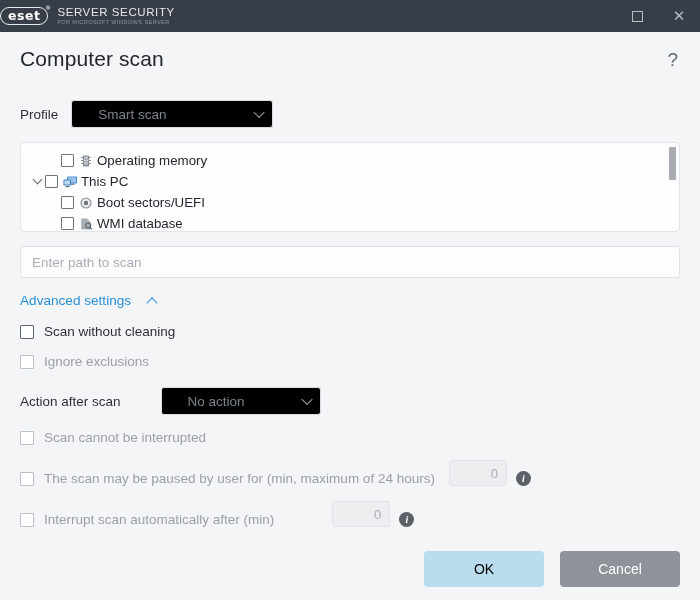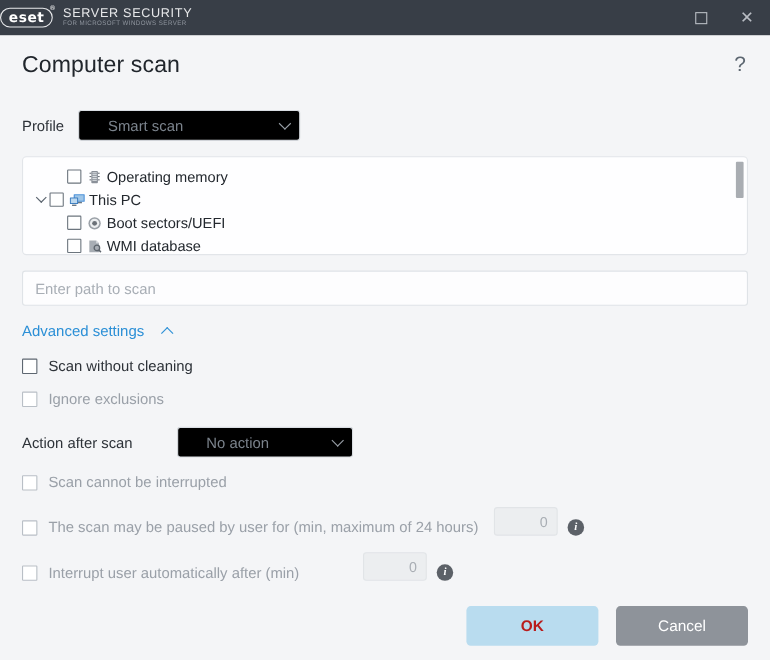--- a/index.html
+++ b/index.html
@@ -138,21 +138,21 @@
   
   .footer {
     position: absolute; left: 0; right: 0; bottom: 0; height: 62px;
     display: flex; align-items: center; justify-content: flex-end;
     padding: 0 20px; gap: 16px;
   }
   .btn {
     width: 120px; height: 36px; border: none; border-radius: 4px;
     font-size: 14px; font-family: "Liberation Sans", sans-serif; cursor: pointer;
   }
-  .btn-ok { background: #b9dcef; color: #b91c1c; font-weight: bold; }
+  .btn-ok { background: #b9dcef; color: #000000; }
   .btn-cancel { background: #8e939a; color: #ffffff; }
 </style>
 </head>
 <body>
 
 <div class="window">
 
   <div class="titlebar">
     <div class="brand">
       <div class="eset-logo">
@@ -301,21 +301,21 @@
     <div class="cbrow">
       <span class="cbox dim"></span>
       <span class="txt dim">The scan may be paused by user for (min, maximum of 24 hours)</span>
       <input class="numinput" type="text" readonly="" value="0" style="">
       <span class="info">i</span>
     </div>
 
     
     <div class="cbrow">
       <span class="cbox dim"></span>
-      <span class="txt dim">Interrupt user automatically after (min)</span>
+      <span class="txt dim">Interrupt scan automatically after (min)</span>
       <input class="numinput" type="text" readonly="" style="margin-left: 58px;" value="0">
       <span class="info">i</span>
     </div>
 
   </div>
 
   <div class="footer">
     <button class="btn btn-ok">OK</button>
     <button class="btn btn-cancel">Cancel</button>
   </div>

